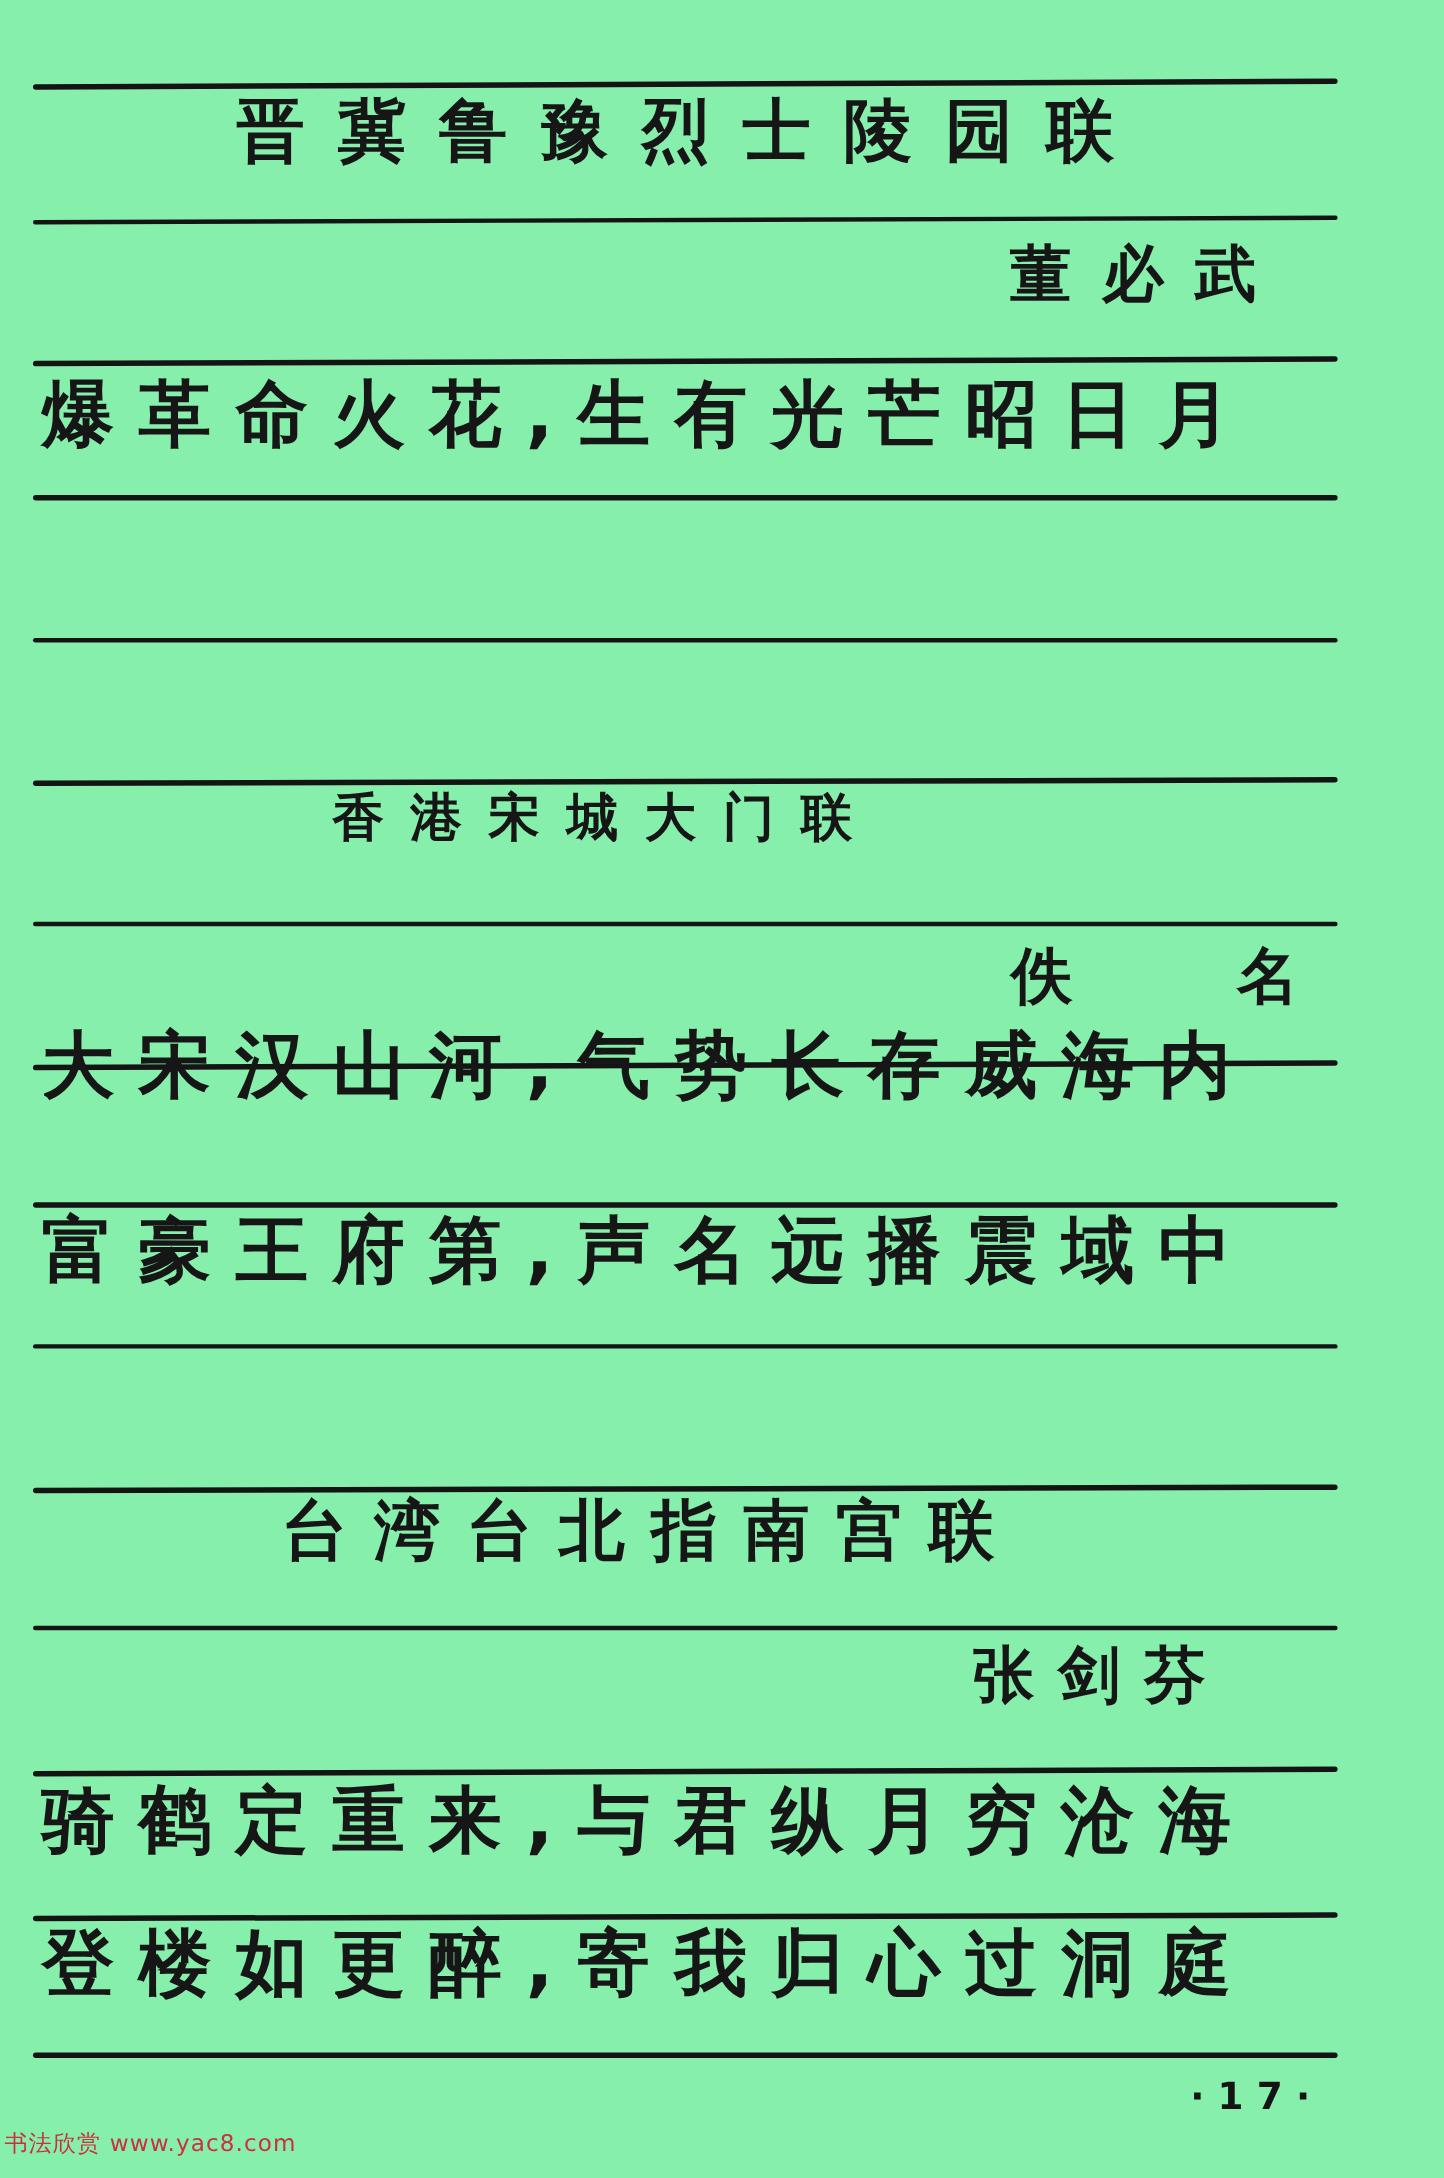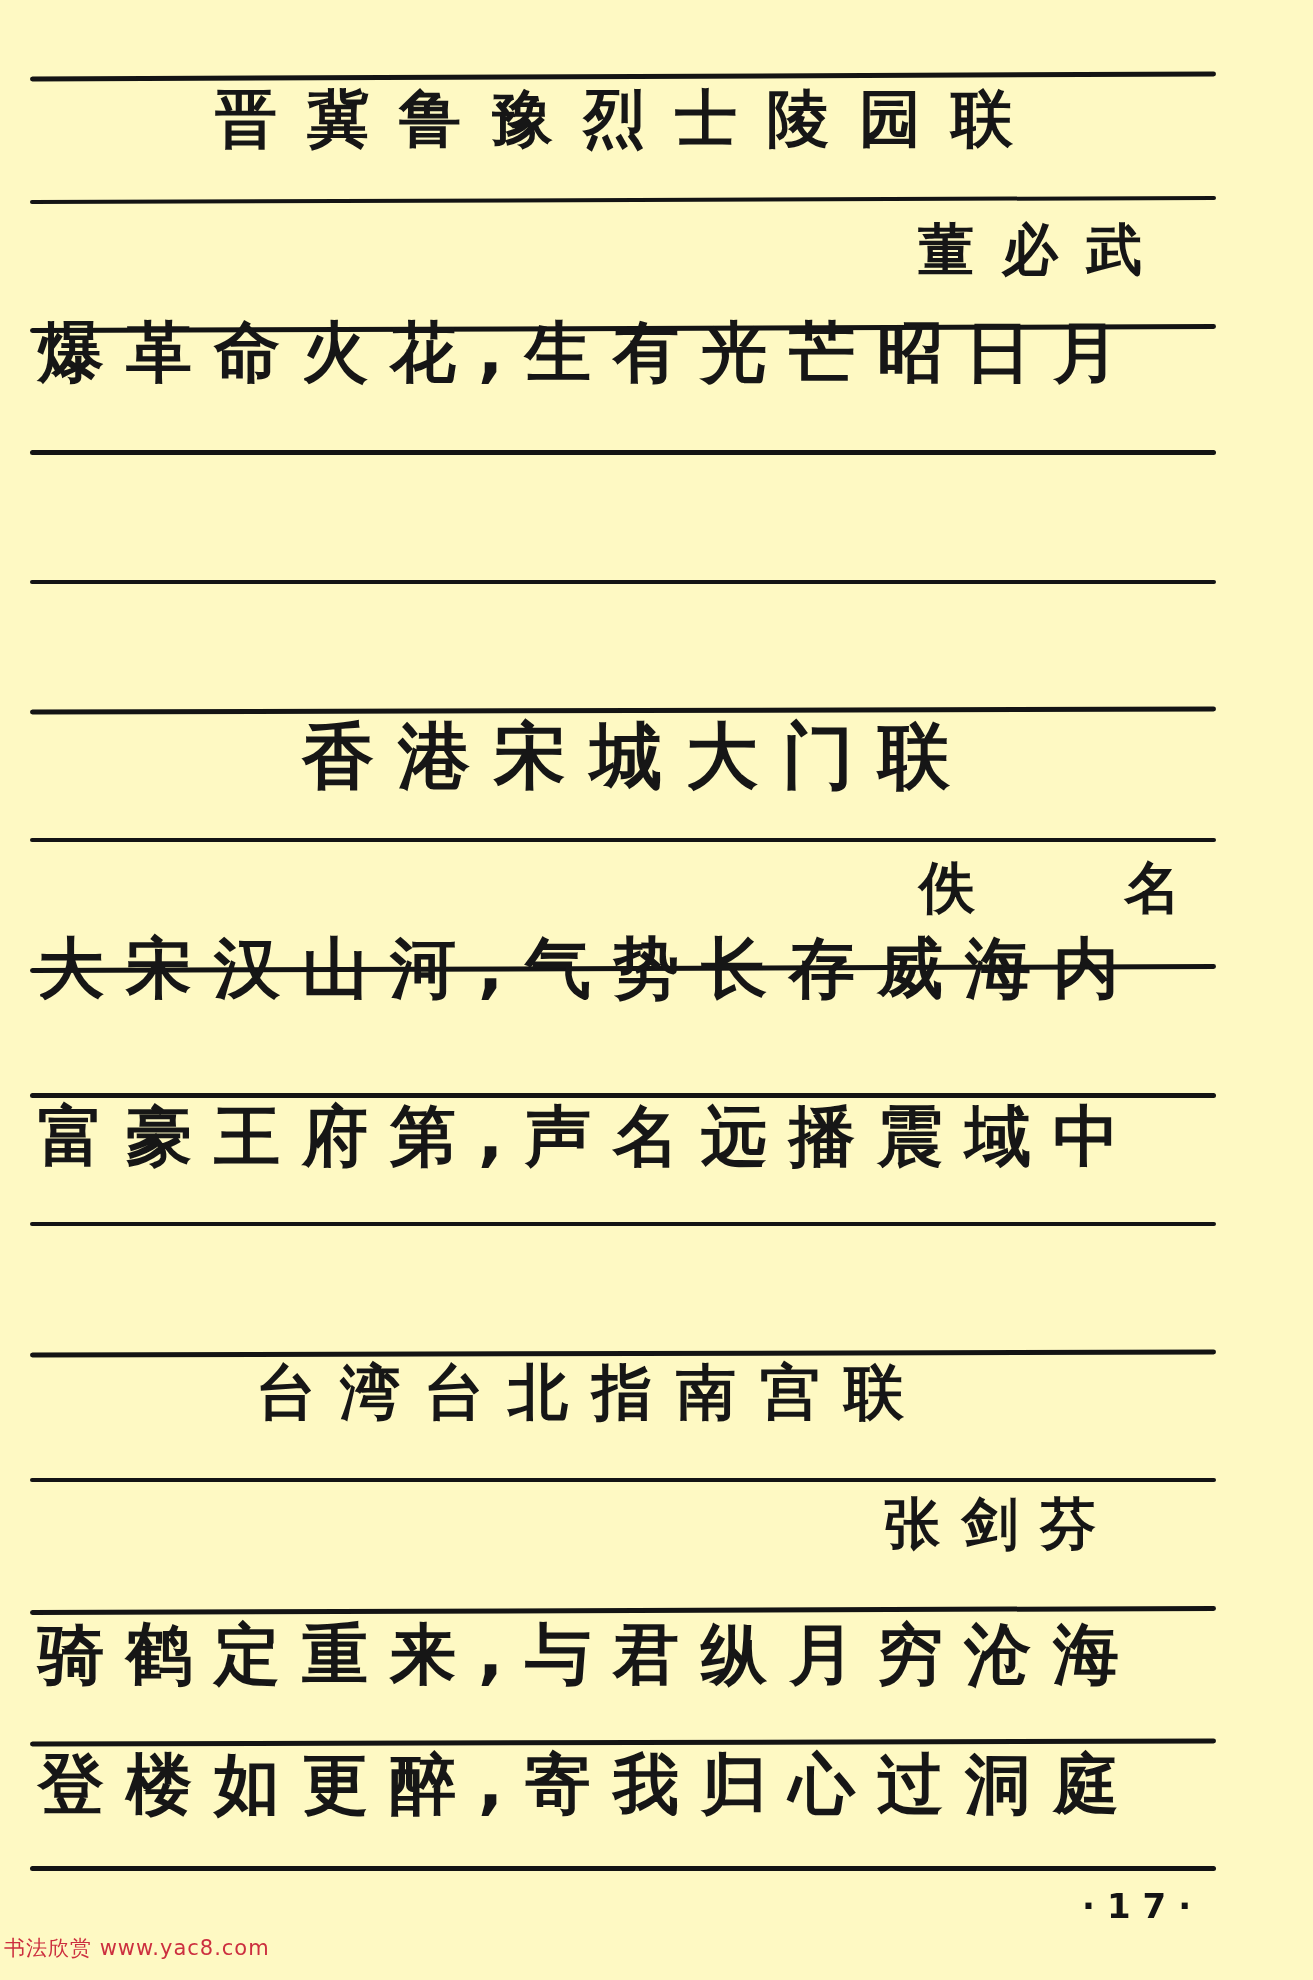--- a/index.html
+++ b/index.html
@@ -5,21 +5,21 @@
   html, body {
     margin: 0;
     padding: 0;
     background: #ffffff;
     font-family: "DejaVu Sans", sans-serif;
   }
   .page {
     position: relative;
     width: 1313px;
     height: 1980px;
-    background: #fef9c3;
+    background: #86efac;
     overflow: hidden;
   }
   
   .rule {
     position: absolute;
     left: 30px;
     width: 1186px;
     height: 5px;
     background: #141414;
     border-radius: 3px;
@@ -28,21 +28,21 @@
   
   .hw {
     position: absolute;
     color: #161616;
     white-space: nowrap;
     font-weight: bold;
     line-height: 1;
     font-family: "DejaVu Sans", sans-serif;
   }
   .title-1 { font-size: 62px; letter-spacing: 30px; }
-  .title-2 { font-size: 72px; letter-spacing: 24px; }
+  .title-2 { font-size: 47px; letter-spacing: 24px; }
   .title-3 { font-size: 60px; letter-spacing: 24px; }
   .author  { font-size: 56px; letter-spacing: 28px; }
   .author-gap { font-size: 56px; letter-spacing: 10px; word-spacing: 110px; margin-left: 24px; }
   .couplet { font-size: 66px; letter-spacing: 22px; }
   .page-number {
     position: absolute;
     font-size: 34px;
     font-weight: bold;
     color: #141414;
     letter-spacing: 12px;
@@ -74,21 +74,21 @@
   <div class="rule" style="top:1093px;"></div>
   <div class="rule thin" style="top:1222px;"></div>
   <div class="rule" style="top:1351px; transform:rotate(-0.15deg);"></div>
   <div class="rule thin" style="top:1478px;"></div>
   <div class="rule" style="top:1608px; transform:rotate(-0.2deg);"></div>
   <div class="rule" style="top:1740px; transform:rotate(-0.15deg);"></div>
   <div class="rule" style="top:1866px;"></div>
 
   <div class="hw title-1" style="top:88px; left:215px;">晋冀鲁豫烈士陵园联</div>
   <div class="hw author" style="top:222px; left:918px;">董必武</div>
-  <div class="hw couplet" style="top:320px; left:38px;">爆革命火花,生有光芒昭日月</div>
+  <div class="hw couplet" style="top:344px; left:38px;">爆革命火花,生有光芒昭日月</div>
 
   <div class="hw title-2" style="top:720px; left:302px;">香港宋城大门联</div>
   <div class="hw author-gap" style="top:860px; left:895px;">佚 名</div>
   <div class="hw couplet" style="top:936px; left:38px;">大宋汉山河,气势长存威海内</div>
   <div class="hw couplet" style="top:1104px; left:38px;">富豪王府第,声名远播震域中</div>
 
   <div class="hw title-3" style="top:1362px; left:256px;">台湾台北指南宫联</div>
   <div class="hw author" style="top:1496px; left:884px; letter-spacing:22px;">张剑芬</div>
   <div class="hw couplet" style="top:1622px; left:38px;">骑鹤定重来,与君纵月穷沧海</div>
   <div class="hw couplet" style="top:1752px; left:38px;">登楼如更醉,寄我归心过洞庭</div>

